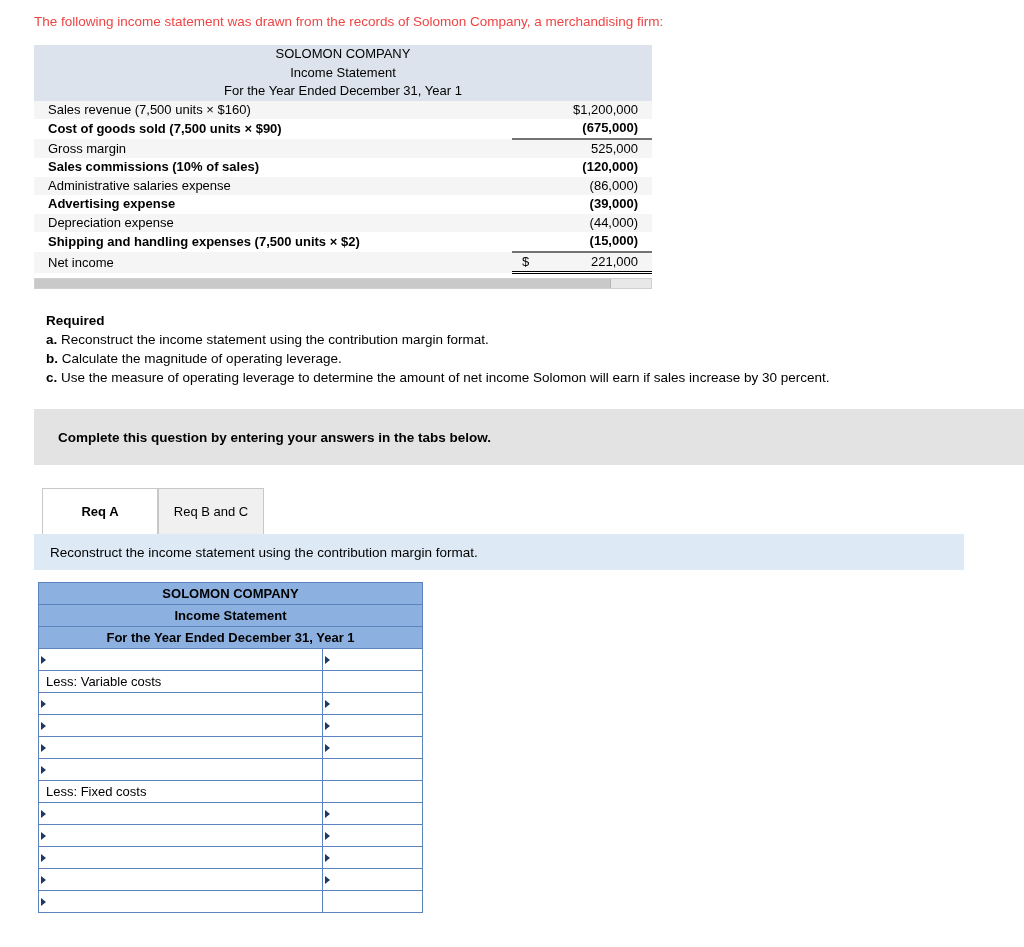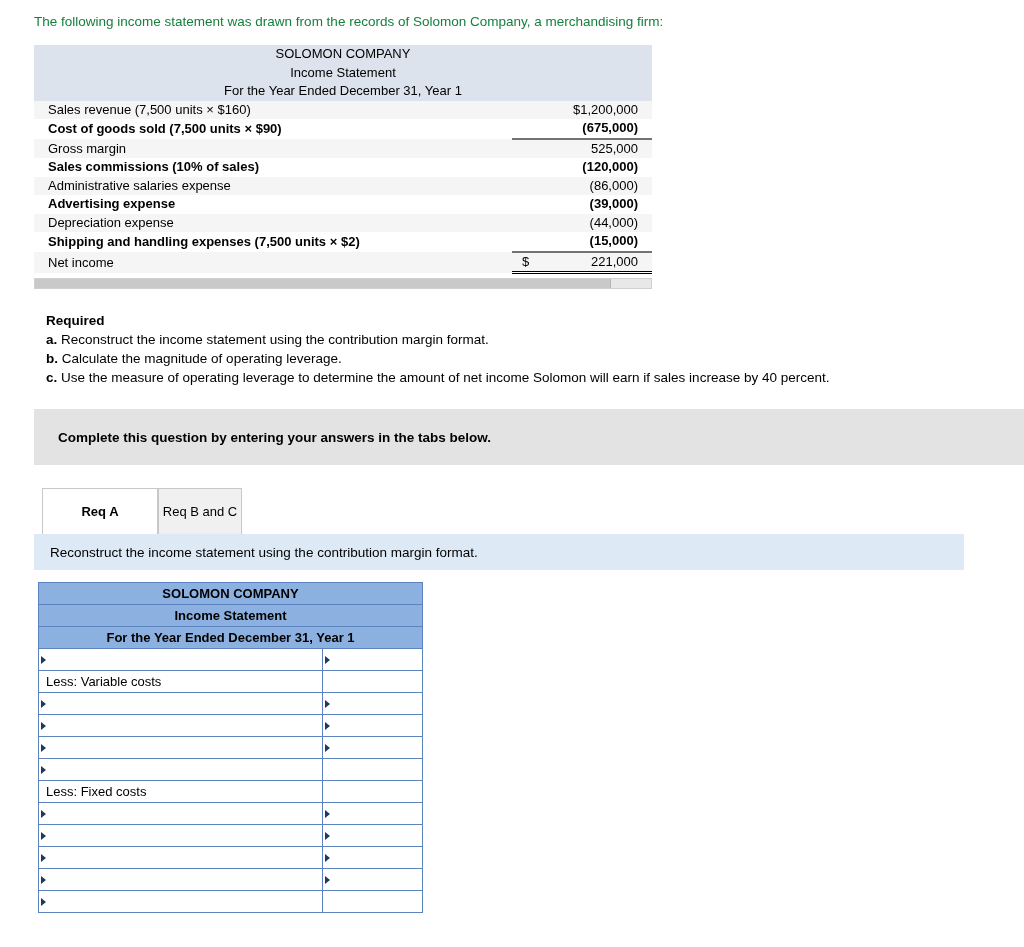--- a/index.html
+++ b/index.html
@@ -15,21 +15,21 @@
     color: #000000;
     position: relative;
     overflow: hidden;
   }
   .page {
     padding: 14px 0 0 0;
   }
   .intro {
     margin: 0 0 0 34px;
     font-size: 13.5px;
-    color: #15803d;
+    color: #ef4444;
   }
 
   
   .given-wrap {
     margin: 16px 0 0 34px;
     width: 618px;
   }
   table.given {
     border-collapse: collapse;
     width: 618px;
@@ -130,21 +130,21 @@
     box-sizing: border-box;
   }
   .tab.active {
     background: #ffffff;
     width: 116px;
     border-color: #c8c8c8;
     font-weight: bold;
   }
   .tab.inactive {
     background: #f0f0f0;
-    width: 84px;
+    width: 106px;
     color: #000;
   }
 
   
   .prompt {
     margin: 0 0 0 34px;
     width: 930px;
     background: #ddeaf6;
     height: 36px;
     display: flex;
@@ -277,21 +277,21 @@
     <div>
       <span class="mk">a.</span>
       <span>Reconstruct the income statement using the contribution margin format.</span>
     </div>
     <div>
       <span class="mk">b.</span>
       <span>Calculate the magnitude of operating leverage.</span>
     </div>
     <div>
       <span class="mk">c.</span>
-      <span>Use the measure of operating leverage to determine the amount of net income Solomon will earn if sales increase by 40 percent.</span>
+      <span>Use the measure of operating leverage to determine the amount of net income Solomon will earn if sales increase by 30 percent.</span>
     </div>
   </div>
 
   <div class="instr-bar">
     <span>Complete this question by entering your answers in the tabs below.</span>
   </div>
 
   <div class="tabs">
     <div class="tab active">
       <span>Req A</span>

